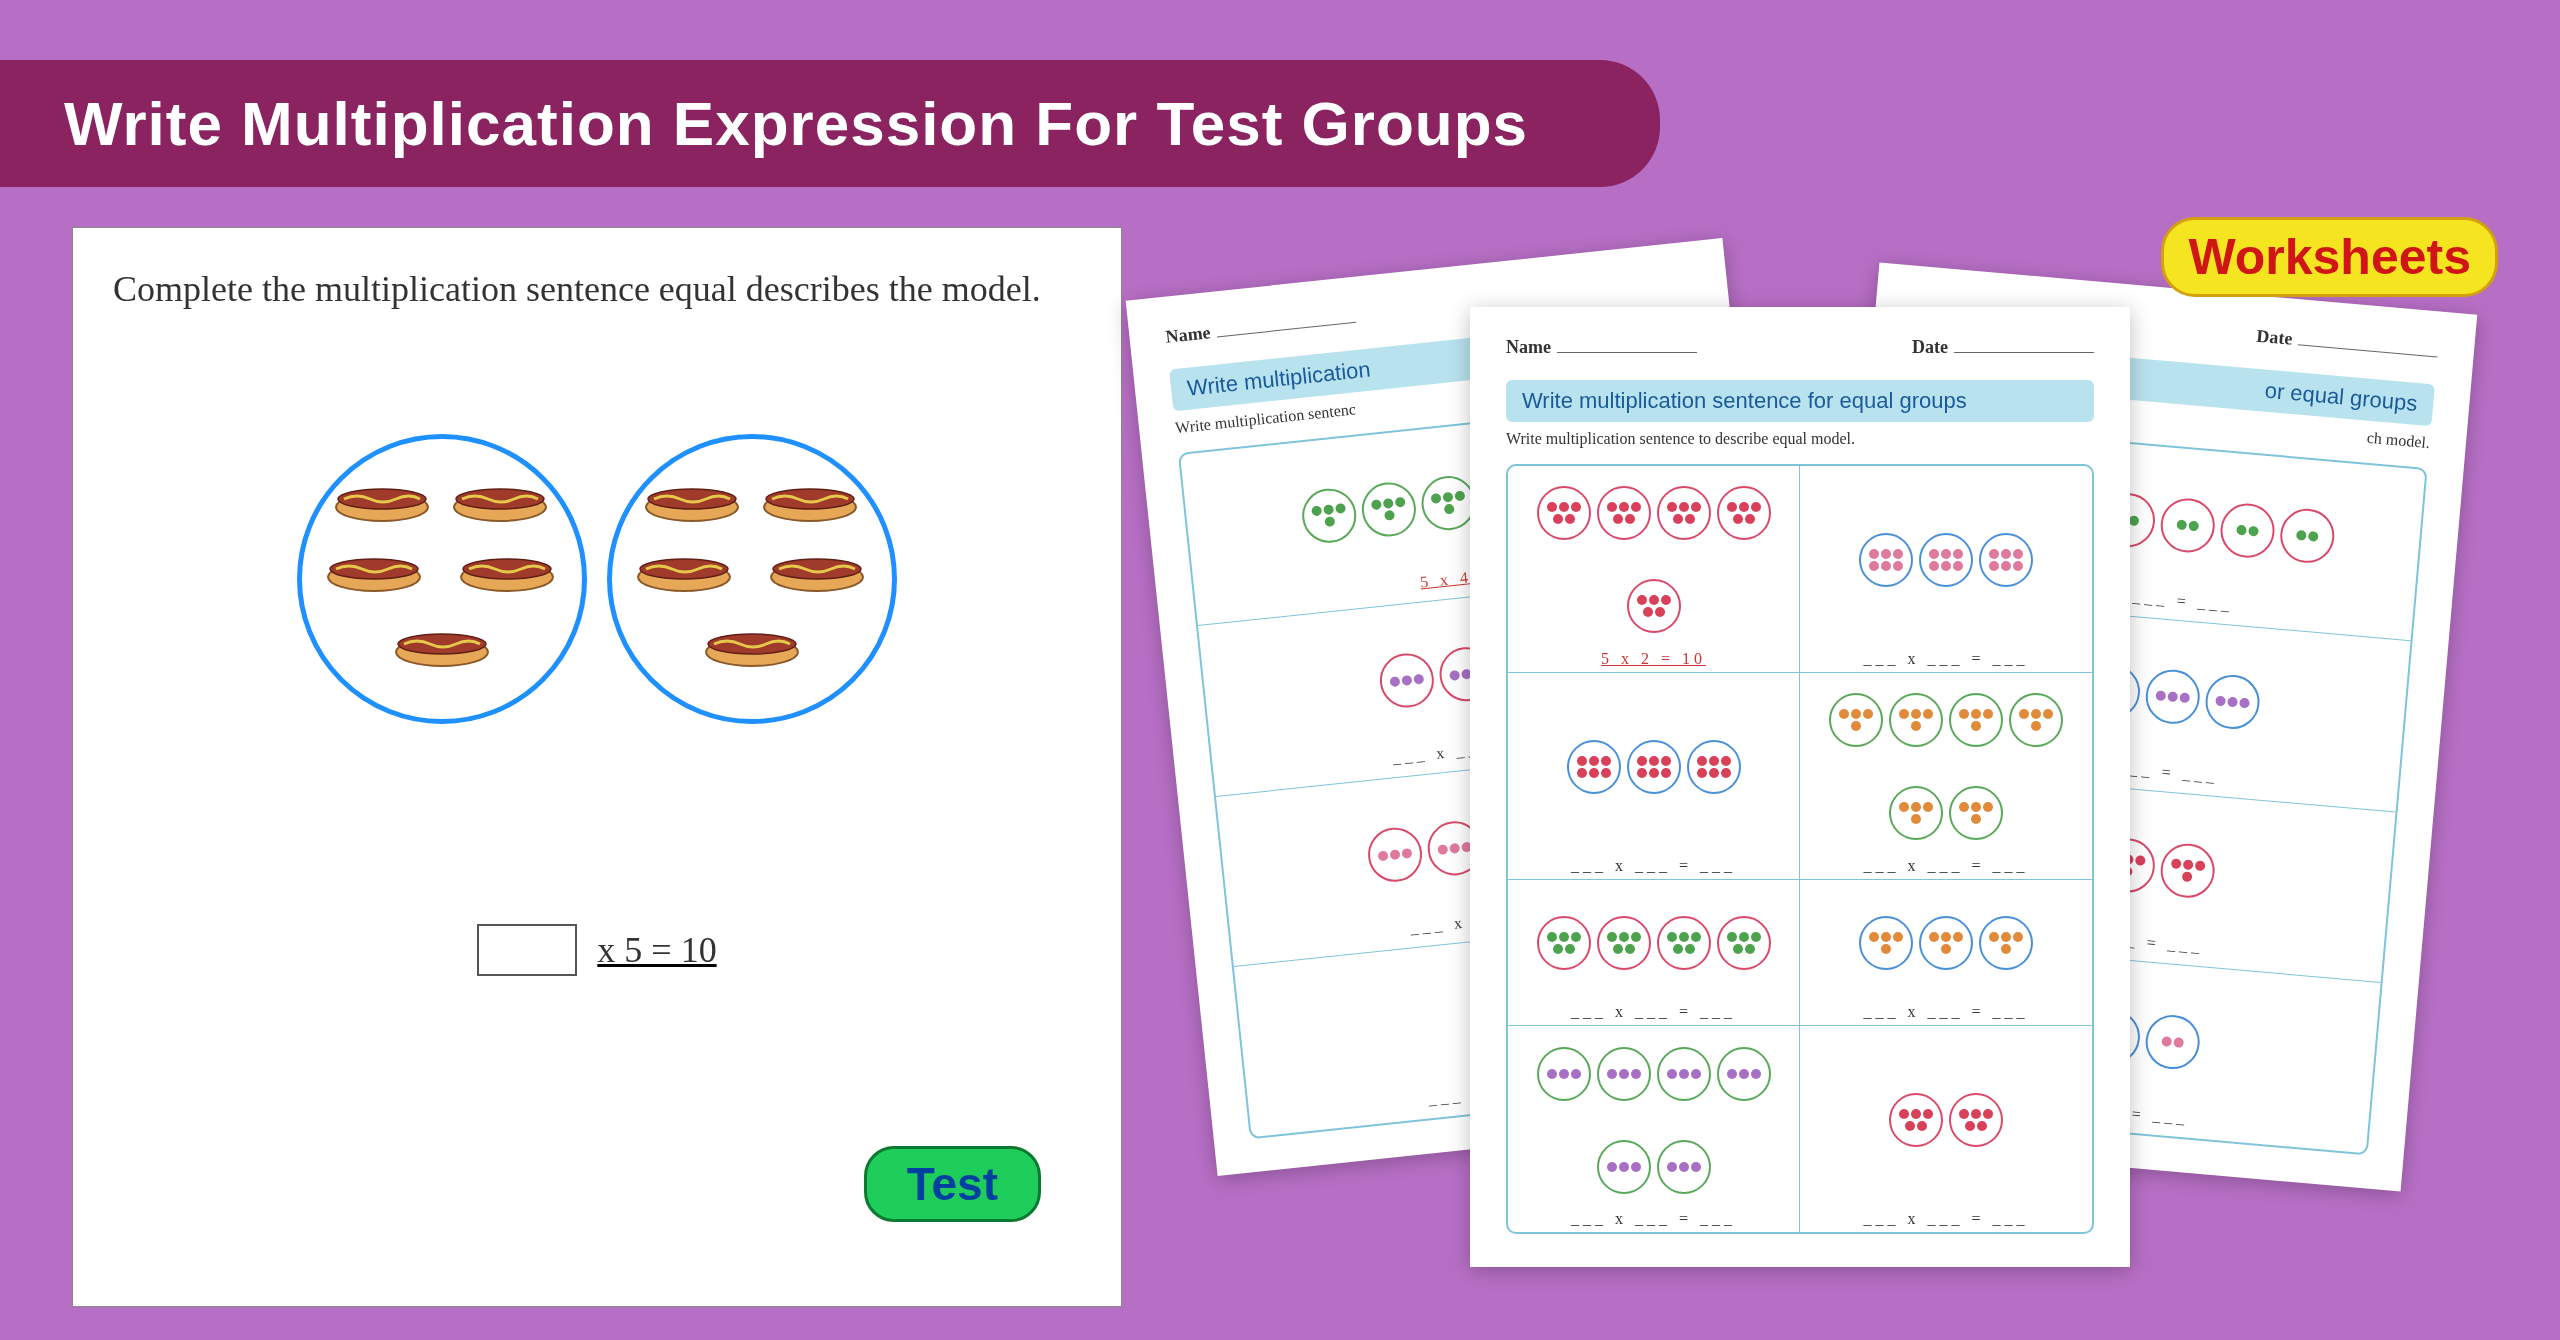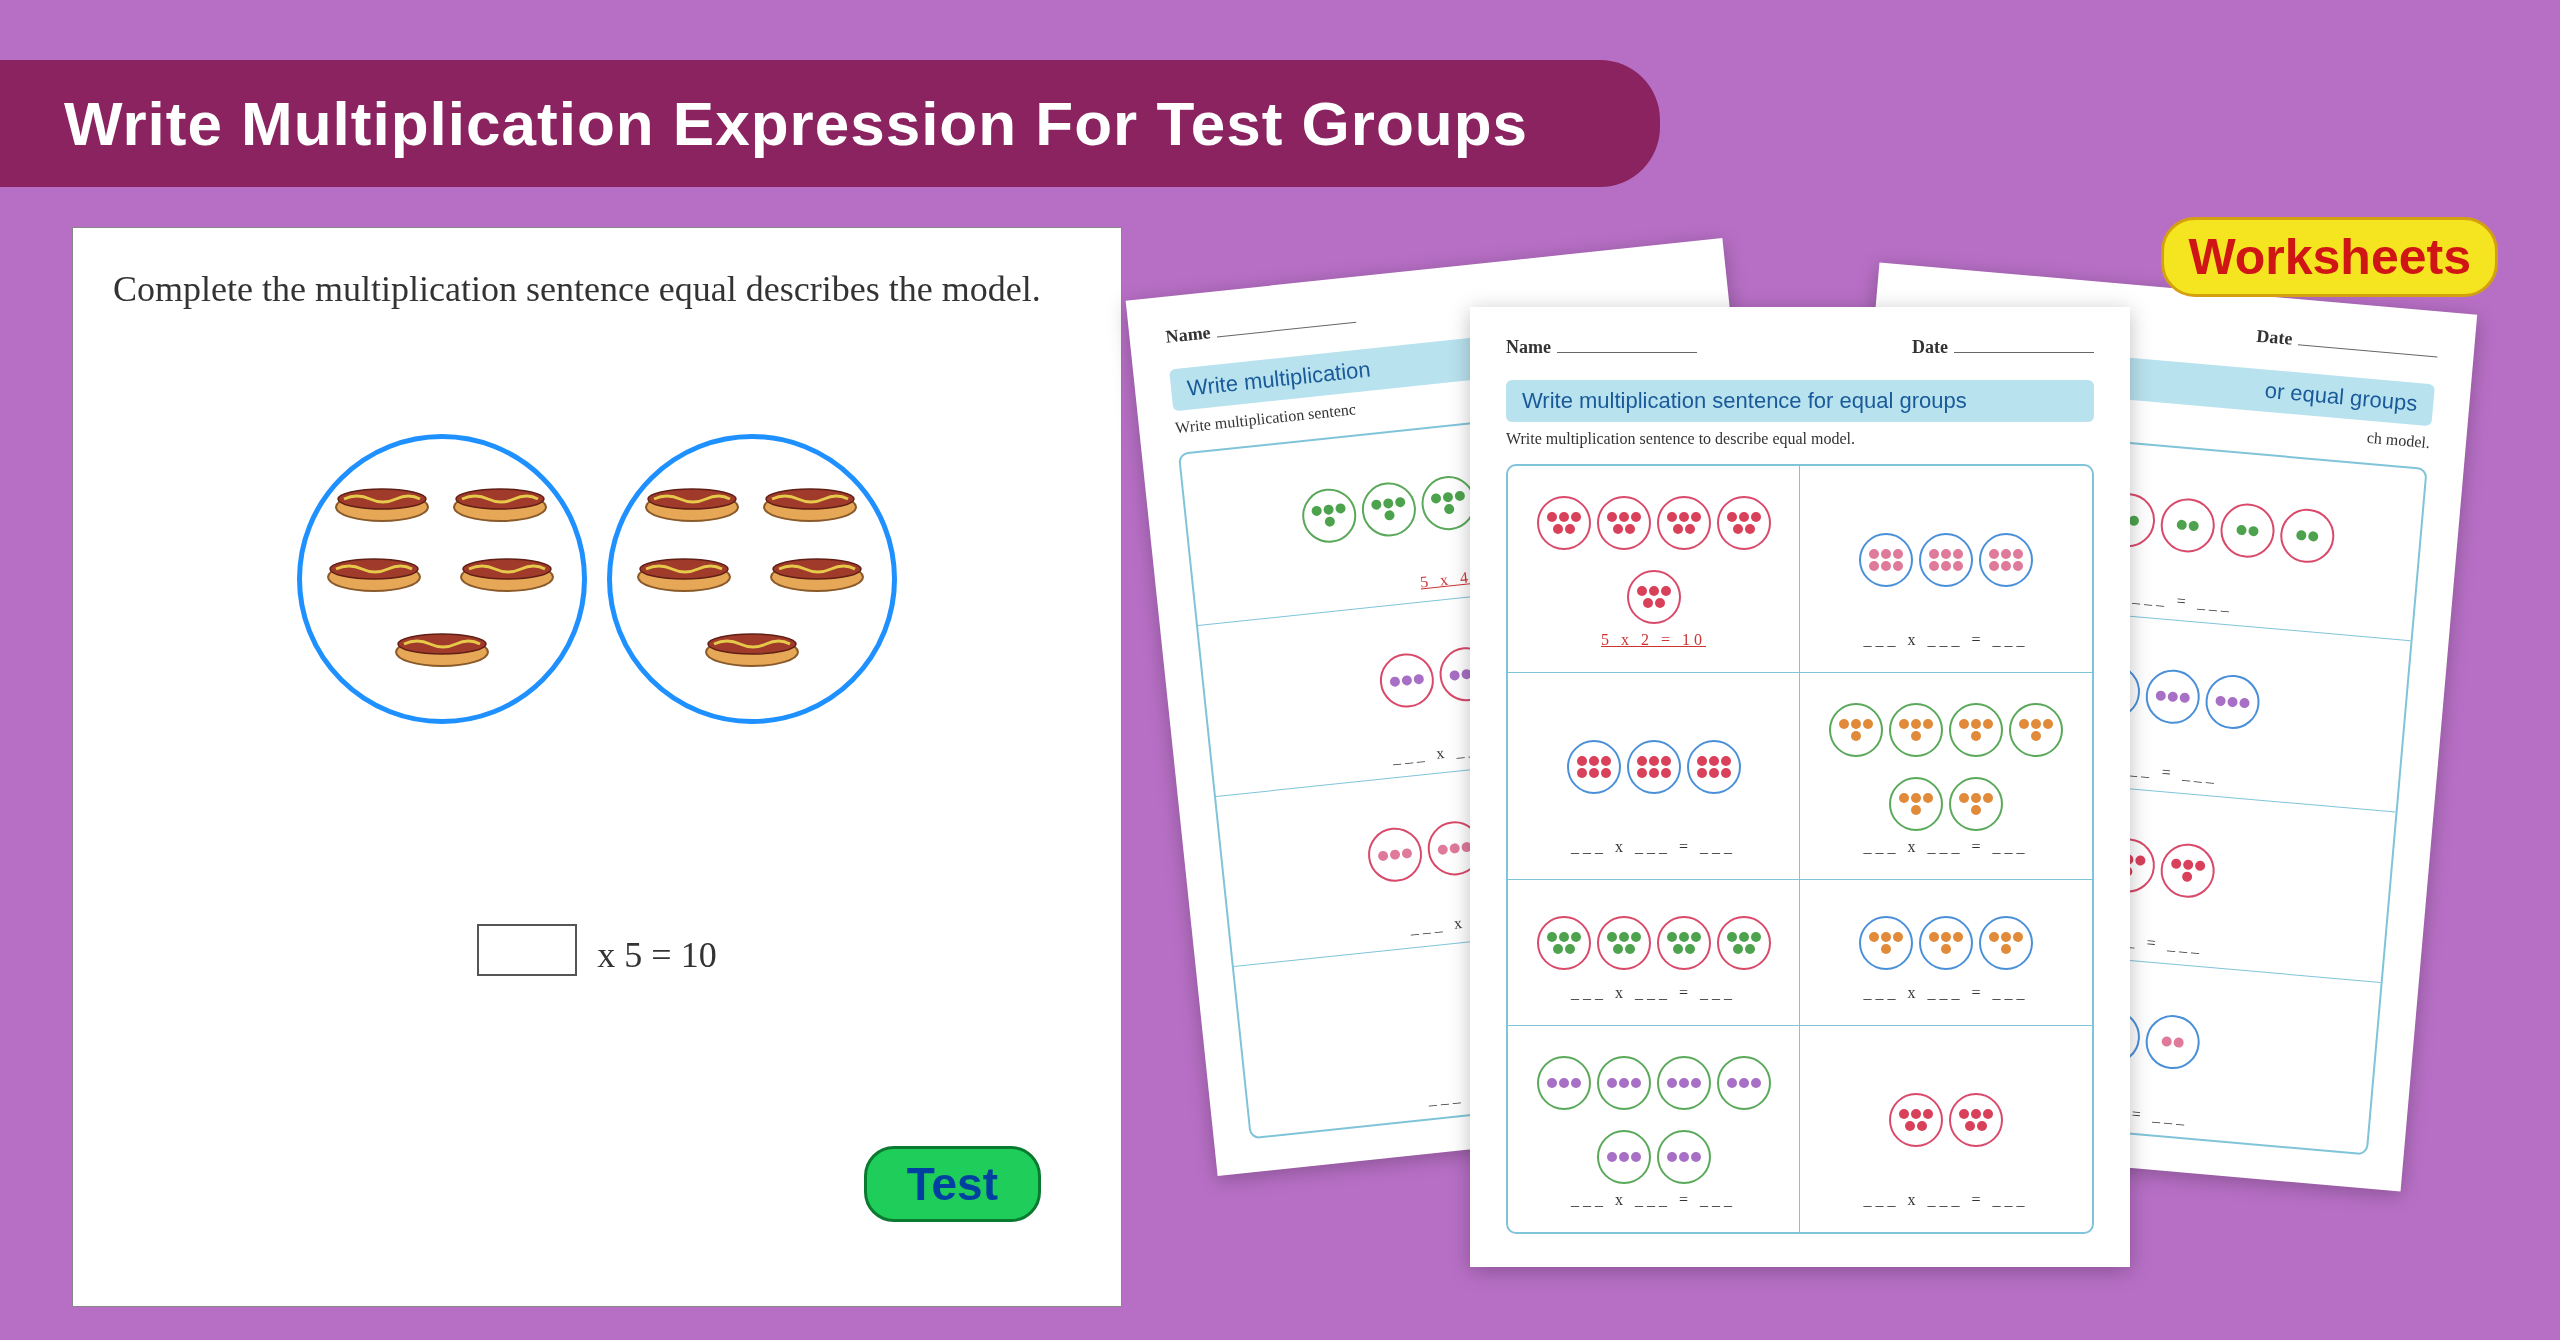--- a/index.html
+++ b/index.html
@@ -66,23 +66,24 @@
   }
   .hotdog svg { width: 100%; height: 100%; }
   .hd1 { top: 40px; left: 30px; }
   .hd2 { top: 40px; left: 148px; }
   .hd3 { top: 110px; left: 22px; }
   .hd4 { top: 110px; left: 155px; }
   .hd5 { top: 185px; left: 90px; }
   .equation-row {
     display: flex;
     justify-content: center;
-    align-items: flex-end;
+    align-items: center;
     gap: 20px;
     margin-top: 200px;
+    text-decoration: underline;
   }
   .answer-box {
     width: 100px;
     height: 52px;
     border: 2px solid #555;
     background: #fff;
   }
   .equation-text {
     font-size: 36px;
     color: #333;
@@ -168,21 +169,21 @@
     border: 2px solid #7fc4d9;
     border-radius: 10px;
     display: grid;
     grid-template-columns: 1fr 1fr;
     gap: 0;
     height: calc(100% - 130px);
   }
   .ws-cell {
     border-right: 1px solid #7fc4d9;
     border-bottom: 1px solid #7fc4d9;
-    padding: 23px;
+    padding: 4px;
     display: flex;
     flex-direction: column;
     align-items: center;
     justify-content: space-between;
   }
   .ws-cell:nth-child(2n) { border-right: none; }
   .ws-cell:nth-last-child(-n+2) { border-bottom: none; }
   .cell-circles { display: flex; flex-wrap: wrap; justify-content: center; gap: 6px; flex: 1; align-items: center; }
   .mini-circle {
     width: 54px; height: 54px; border-radius: 50%;

